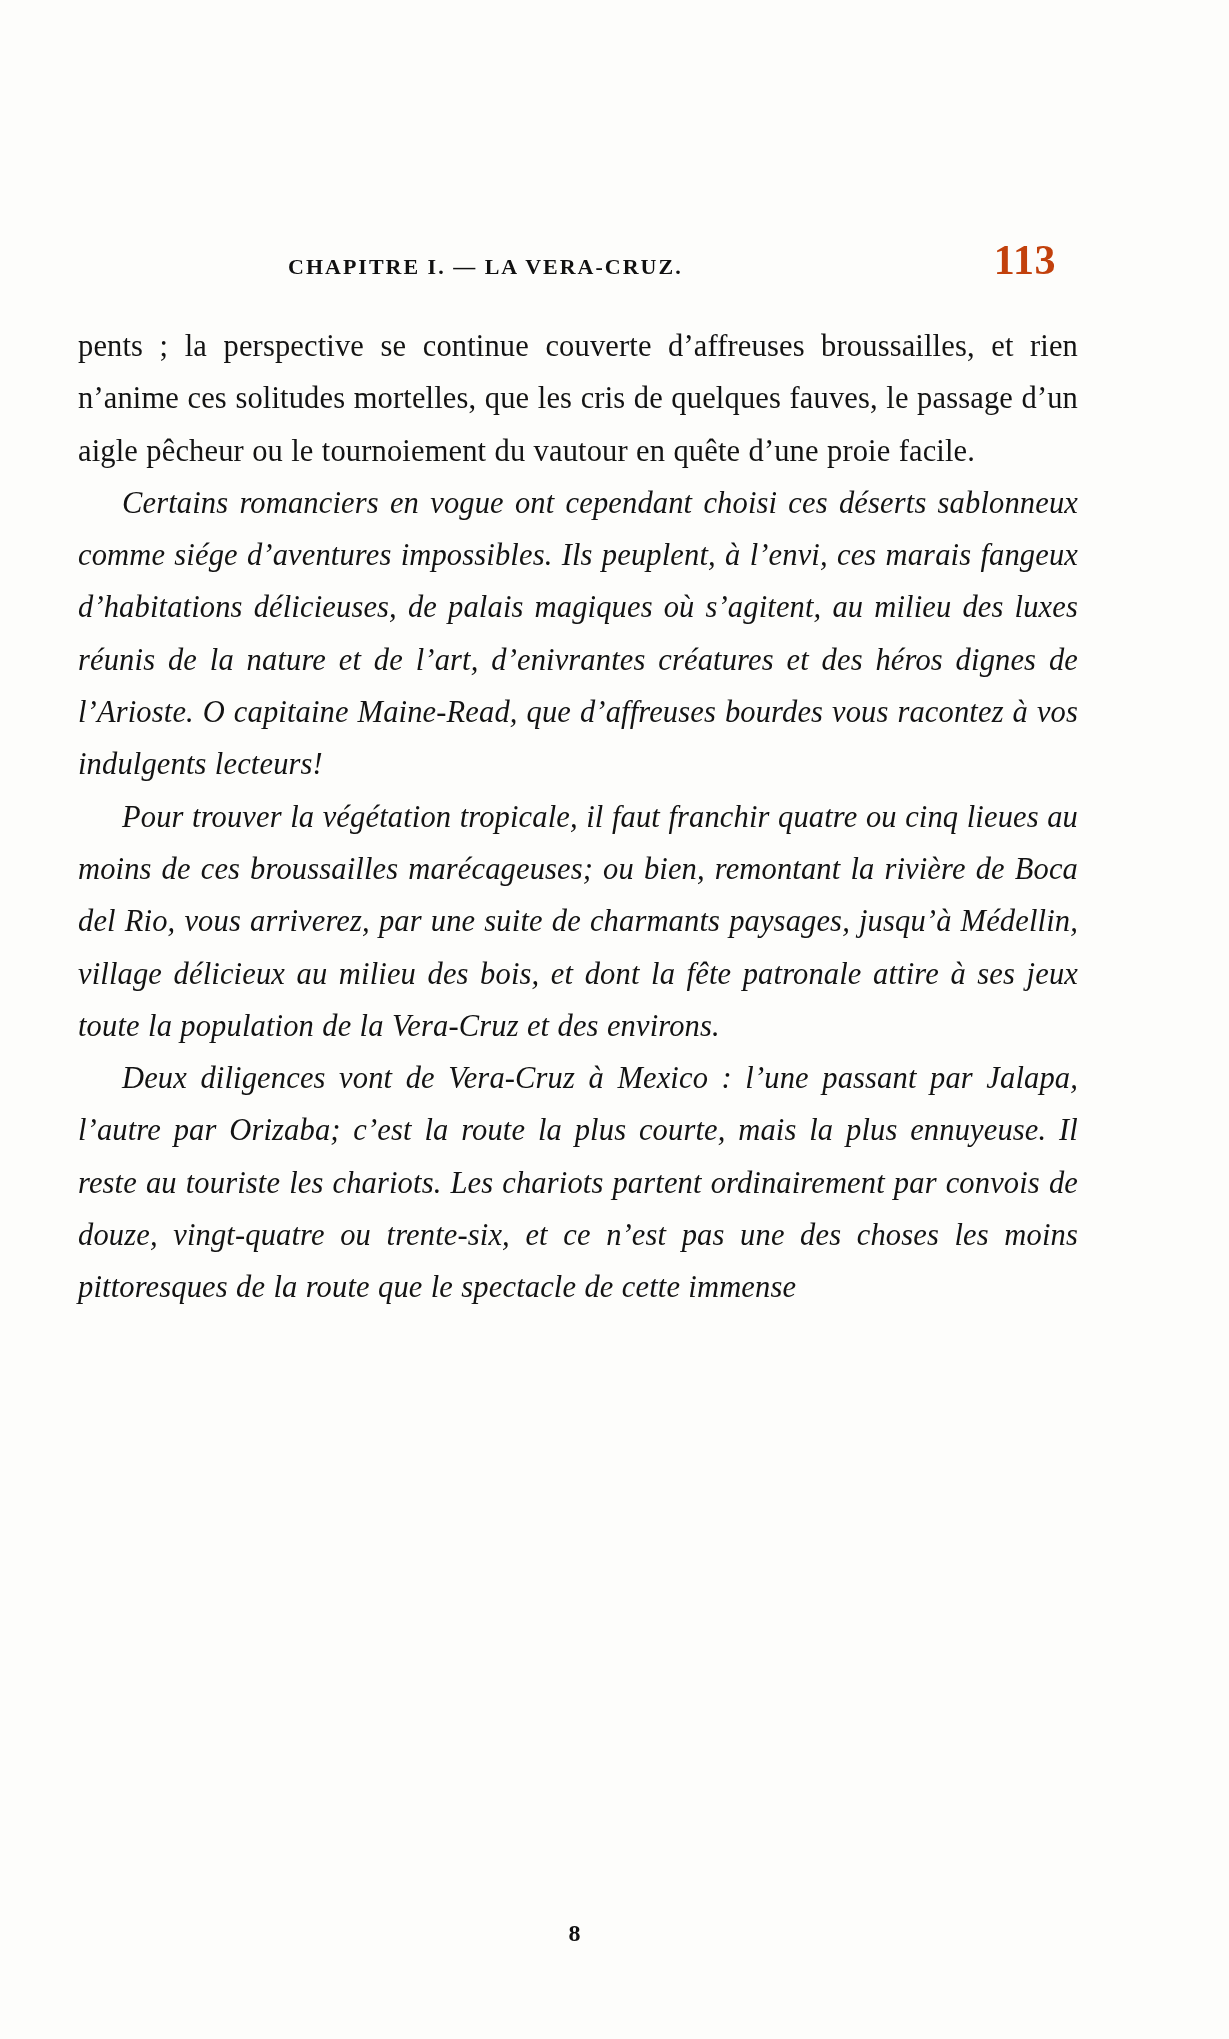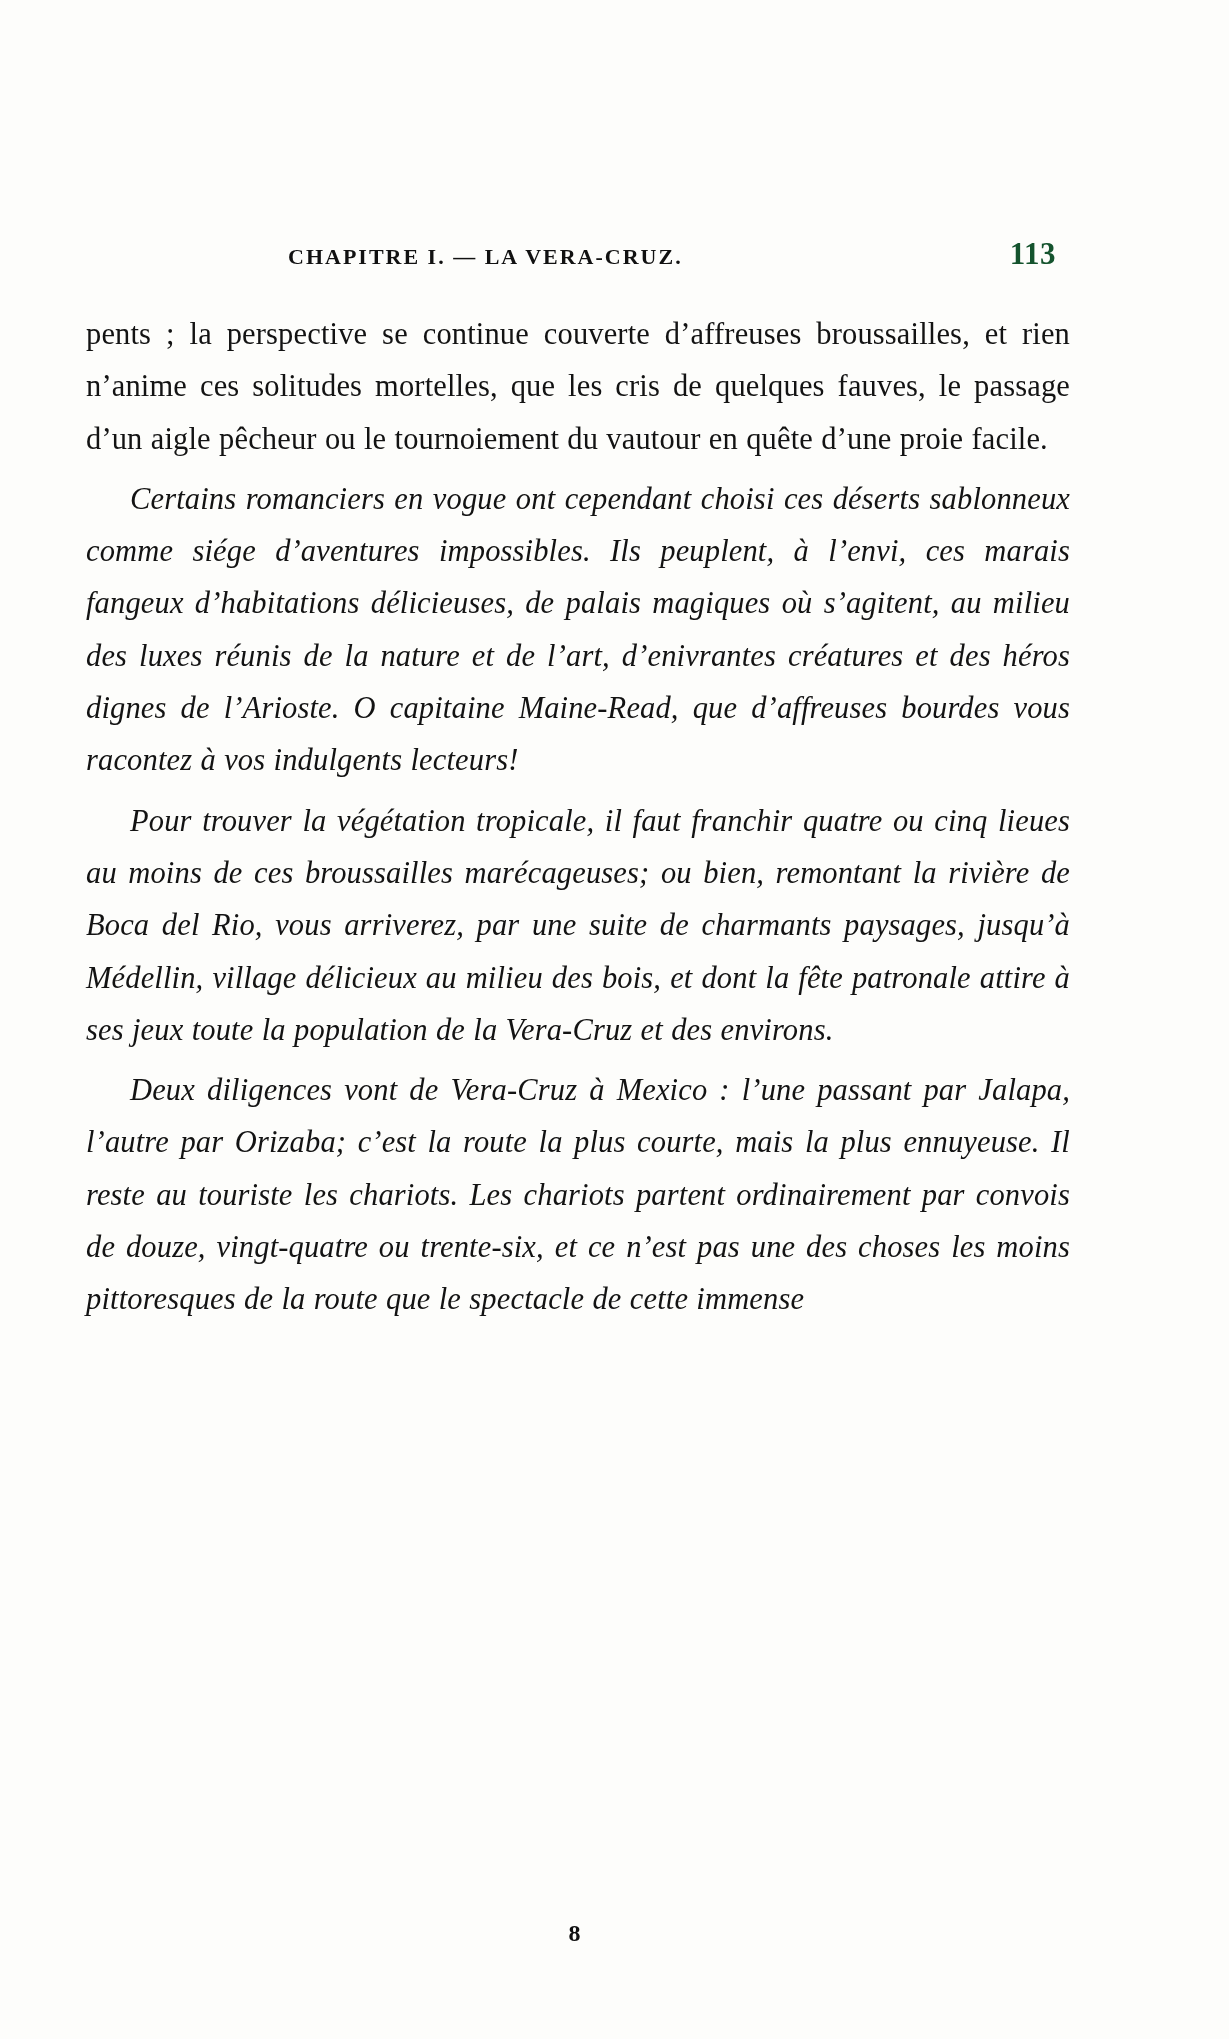--- a/index.html
+++ b/index.html
@@ -42,35 +42,35 @@
     font-family: "Liberation Serif", serif;
     font-size: 22px;
     letter-spacing: 2.0px;
     font-weight: 700;
     color: #111;
     white-space: nowrap;
     transform: scaleY(0.96);
   }
   .page-number {
     font-family: "Liberation Serif", serif;
-    font-size: 31px;
+    font-size: 42px;
     font-weight: 700;
-    color: #14532d;
+    color: #c2410c;
     letter-spacing: 0.5px;
     margin-right: 18px;
   }
   .body-text {
     width: 100%;
   }
   .para {
     font-family: "Liberation Serif", serif;
     font-size: 30.5px;
     line-height: 52.3px;
     text-align: justify;
-    margin: 8px;
+    margin: 0;
     color: #131313;
     letter-spacing: 0.15px;
     word-spacing: 0.5px;
   }
   .para.indent {
     text-indent: 44px;
   }
   .para + .para {
     margin-top: 0;
     font-style: italic;

